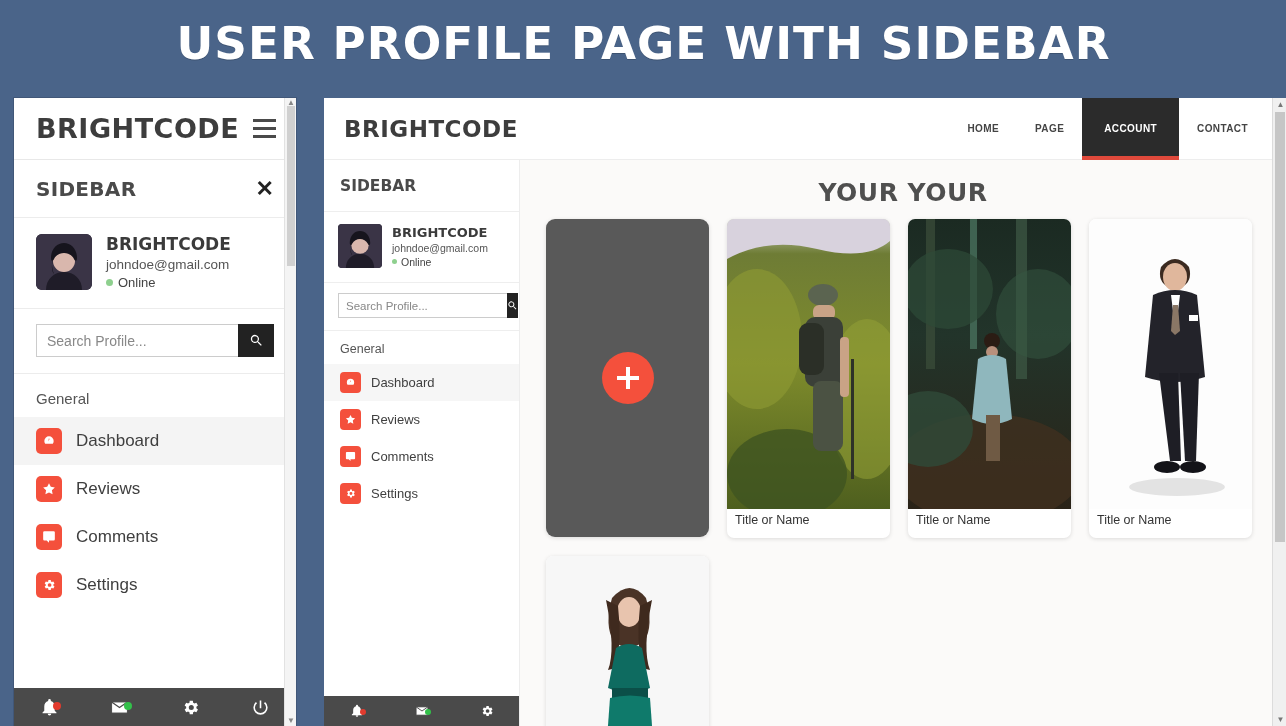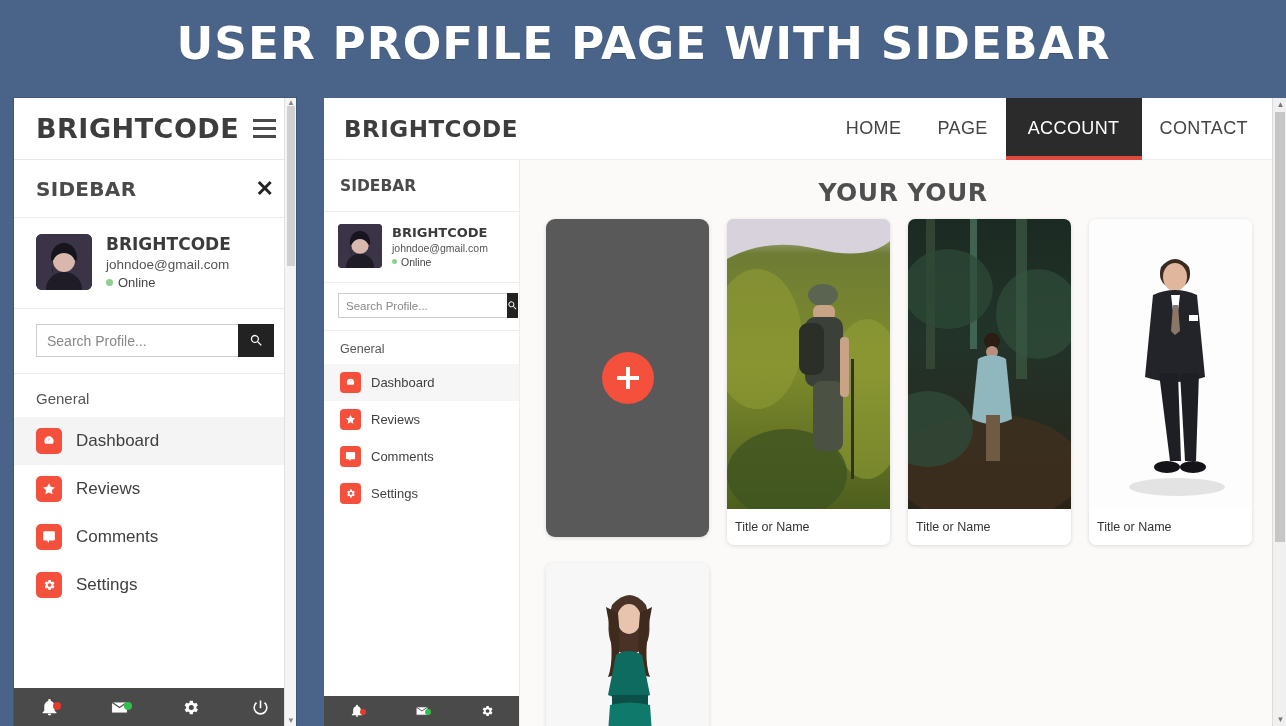--- a/index.html
+++ b/index.html
@@ -107,22 +107,22 @@
     width: 962px; height: 628px;
     background: #ffffff; overflow: hidden;
   }
   #rp-topbar {
     height: 62px; background: #fff; display: flex; align-items: center;
     justify-content: space-between; border-bottom: 1px solid #ededed;
   }
   #rp-brand { font-family: "DejaVu Sans", sans-serif; font-weight: bold; font-size: 23px;
               color: #3d3d3d; letter-spacing: .5px; padding-left: 20px; }
   #rp-nav { display: flex; align-items: stretch; height: 62px; padding-right: 20px; }
-  .nav-link { display: flex; align-items: center; padding: 0 18px; font-size: 18px;
-              color: #444; font-weight: normal; letter-spacing: .4px; cursor: pointer; }
+  .nav-link { display: flex; align-items: center; padding: 0 18px; font-size: 10px;
+              color: #444; font-weight: bold; letter-spacing: .4px; cursor: pointer; }
   .nav-link.account { background: #2b2b2b; color: #fff; position: relative; padding: 0 22px; }
   .nav-link.account::after { content:""; position: absolute; left: 0; right: 0; bottom: 0; height: 4px; background: #e0493b; }
 
   #rp-body { display: flex; height: 566px; }
 
   #rp-sidebar {
     width: 196px; background: #ffffff; border-right: 1px solid #ededed;
     position: relative; flex: none;
   }
   #rp-sb-head { height: 52px; display:flex; align-items:center; padding: 0 16px; border-bottom: 1px solid #eee; }
@@ -159,21 +159,21 @@
   .badge-sm.red { background:#e23b2e; }
   .badge-sm.green { background:#33c04a; }
 
   
   #posts-area { flex: 1; background: #fbfaf9; position: relative; overflow: hidden; }
   #posts-title { text-align:center; padding: 18px 0 12px; font-family:"DejaVu Sans", sans-serif;
                  font-weight:bold; font-size: 25px; color:#4f4f4f; letter-spacing:.5px; }
   #posts-grid { display: flex; flex-wrap: wrap; gap: 18px; padding: 0 26px; }
   .card { width: 163px; background: #fff; border-radius: 7px; box-shadow: 0 1px 4px rgba(0,0,0,.13); overflow: hidden; }
   .card-img { width: 163px; height: 290px; display:block; }
-  .card-title { font-size: 12.5px; color: #333; padding: 11px 8px 11px; }
+  .card-title { font-size: 12.5px; color: #333; padding: 4px 8px 11px; }
   .card.add { background: #595959; height: 318px; display:flex; align-items:center; justify-content:center; border-radius: 9px;}
   .plus-btn { width: 52px; height: 52px; border-radius: 50%; background:#f4503c; display:flex;
               align-items:center; justify-content:center; cursor:pointer; }
   .plus-btn::before { content:""; position:absolute; width: 22px; height: 4px; background:#fff; }
   .plus-btn::after { content:""; position:absolute; width: 4px; height: 22px; background:#fff; }
   .plus-btn { position: relative; }
 
   
   #page-scroll { position:absolute; right: 0; top: 0; width: 14px; height: 628px; background:#f0f0f0; border-left:1px solid #dcdcdc; }
   #page-scroll .thumb { position:absolute; left:2px; top: 14px; width: 10px; height: 430px; background:#c6c6c6; }

